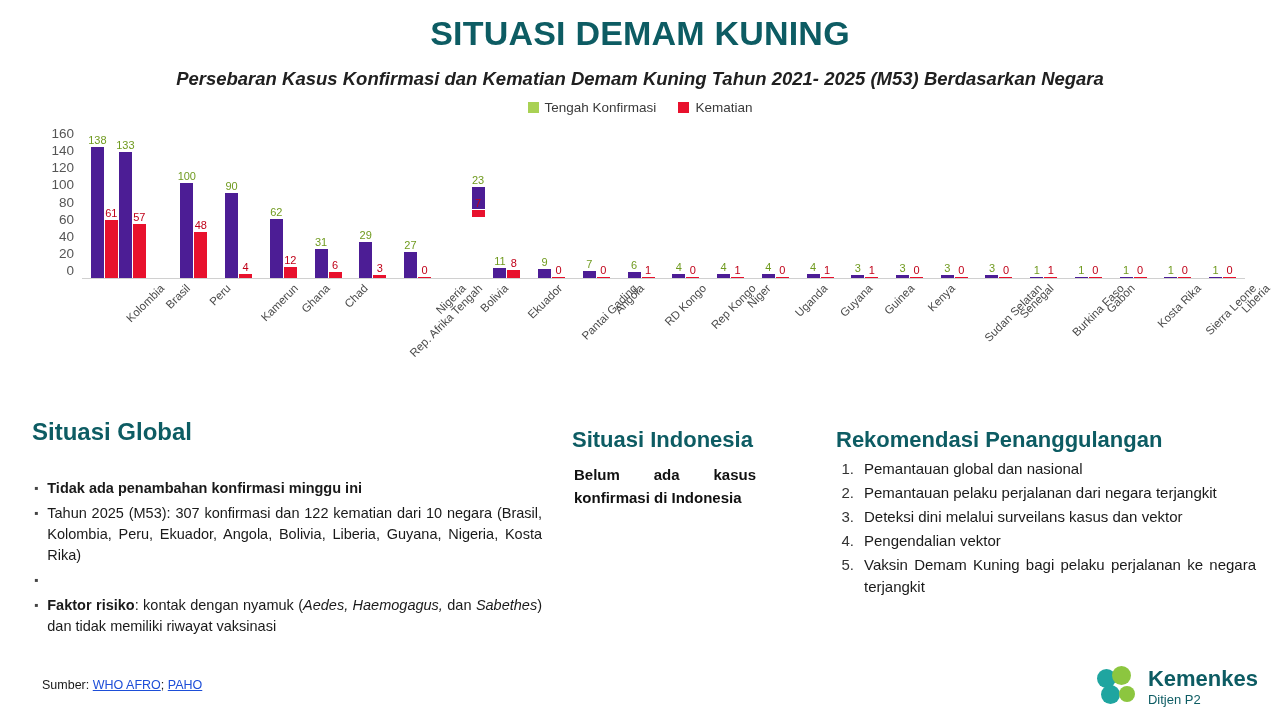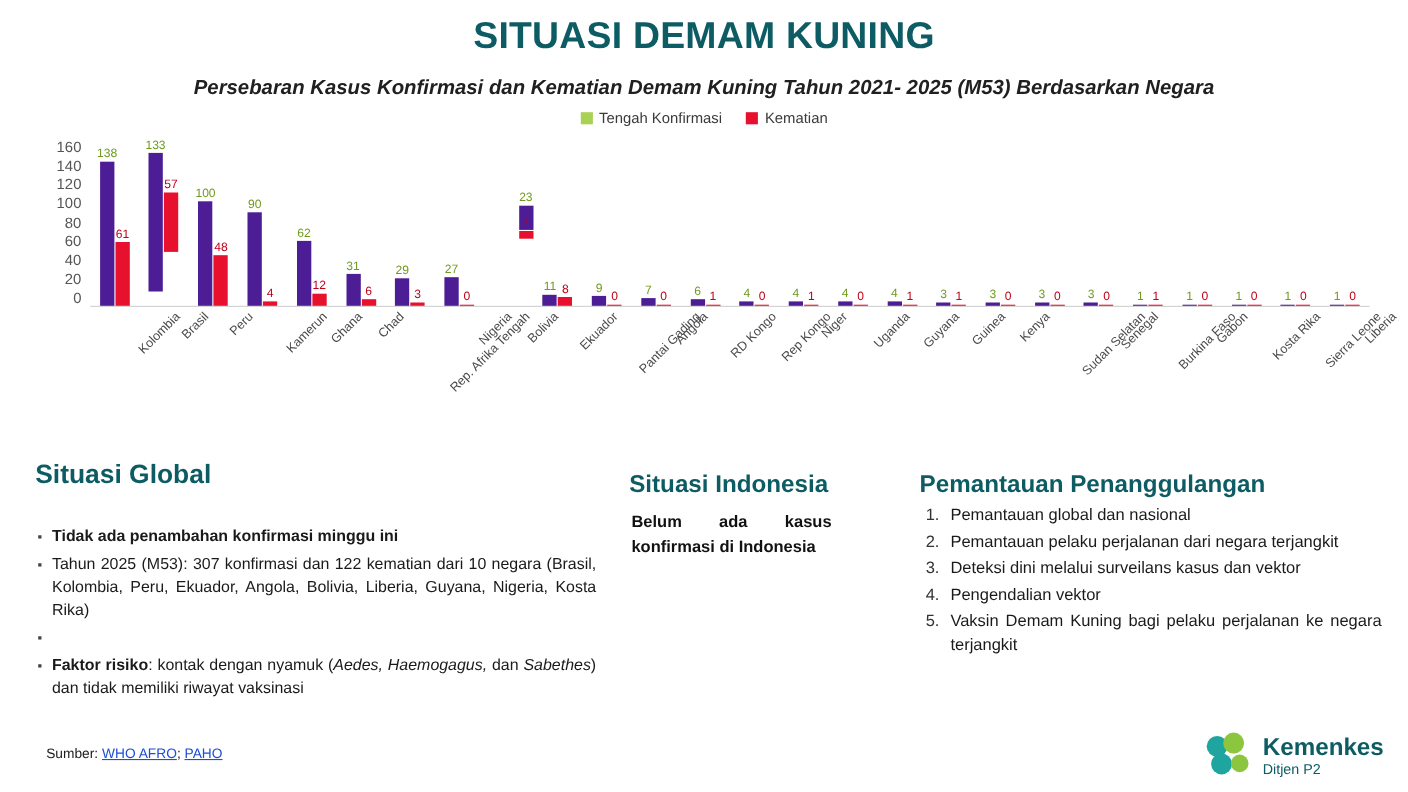--- a/index.html
+++ b/index.html
@@ -154,21 +154,21 @@
   <div id="plot">
       <div class="bar-group" style="left: 0px; width: 44.7308px;">
         <div class="bar konf" style="height: 131.1px;">
           <span class="bar-label">138</span>
         </div>
         <div class="bar kem" style="height: 57.95px;">
           <span class="bar-label">61</span>
         </div>
       </div>
       <div class="x-label" style="left: 28.3654px;">Kolombia</div>
-      <div class="bar-group" style="left: 44px; width: 44.7308px; align-items: center;">
+      <div class="bar-group" style="left: 28px; width: 44.7308px;">
         <div class="bar konf" style="height: 126.35px;">
           <span class="bar-label">133</span>
         </div>
         <div class="bar kem" style="height: 54.15px;">
           <span class="bar-label">57</span>
         </div>
       </div>
       <div class="x-label" style="left: 73.0962px;">Brasil</div>
       <div class="bar-group" style="left: 89.4615px; width: 44.7308px;">
         <div class="bar konf" style="height: 95px;">
@@ -200,21 +200,21 @@
       <div class="bar-group" style="left: 223.654px; width: 44.7308px;">
         <div class="bar konf" style="height: 29.45px;">
           <span class="bar-label">31</span>
         </div>
         <div class="bar kem" style="height: 5.7px;">
           <span class="bar-label">6</span>
         </div>
       </div>
       <div class="x-label" style="left: 252.019px;">Chad</div>
       <div class="bar-group" style="left: 268.385px; width: 44.7308px;">
-        <div class="bar konf" style="height: 25px;">
+        <div class="bar konf" style="height: 36px;">
           <span class="bar-label">29</span>
         </div>
         <div class="bar kem" style="height: 2.85px;">
           <span class="bar-label">3</span>
         </div>
       </div>
       <div class="x-label" style="left: 296.75px;">Rep. Afrika Tengah</div>
       <div class="bar-group" style="left: 313.115px; width: 44.7308px;">
         <div class="bar konf" style="height: 25.65px;">
           <span class="bar-label">27</span>
@@ -404,21 +404,21 @@
     </div>
     <div class="li">
       <span class="bullet">▪</span>
       <span><b>Faktor risiko</b>: kontak dengan nyamuk (<i>Aedes, Haemogagus,</i> dan <i>Sabethes</i>) dan tidak memiliki riwayat vaksinasi</span>
     </div>
   </div>
 
 <div id="sec-indo-title">Situasi Indonesia</div>
 <div id="sec-indo-text">Belum ada kasus konfirmasi di Indonesia</div>
 
-<div id="sec-rek-title">Pemantauan Penanggulangan</div>
+<div id="sec-rek-title">Rekomendasi Penanggulangan</div>
 <div id="sec-rek-list">
     <div class="ol-item">
       <span class="num">1.</span>
       <span class="txt">Pemantauan global dan nasional</span>
     </div>
     <div class="ol-item">
       <span class="num">2.</span>
       <span class="txt">Pemantauan pelaku perjalanan dari negara terjangkit</span>
     </div>
     <div class="ol-item">

